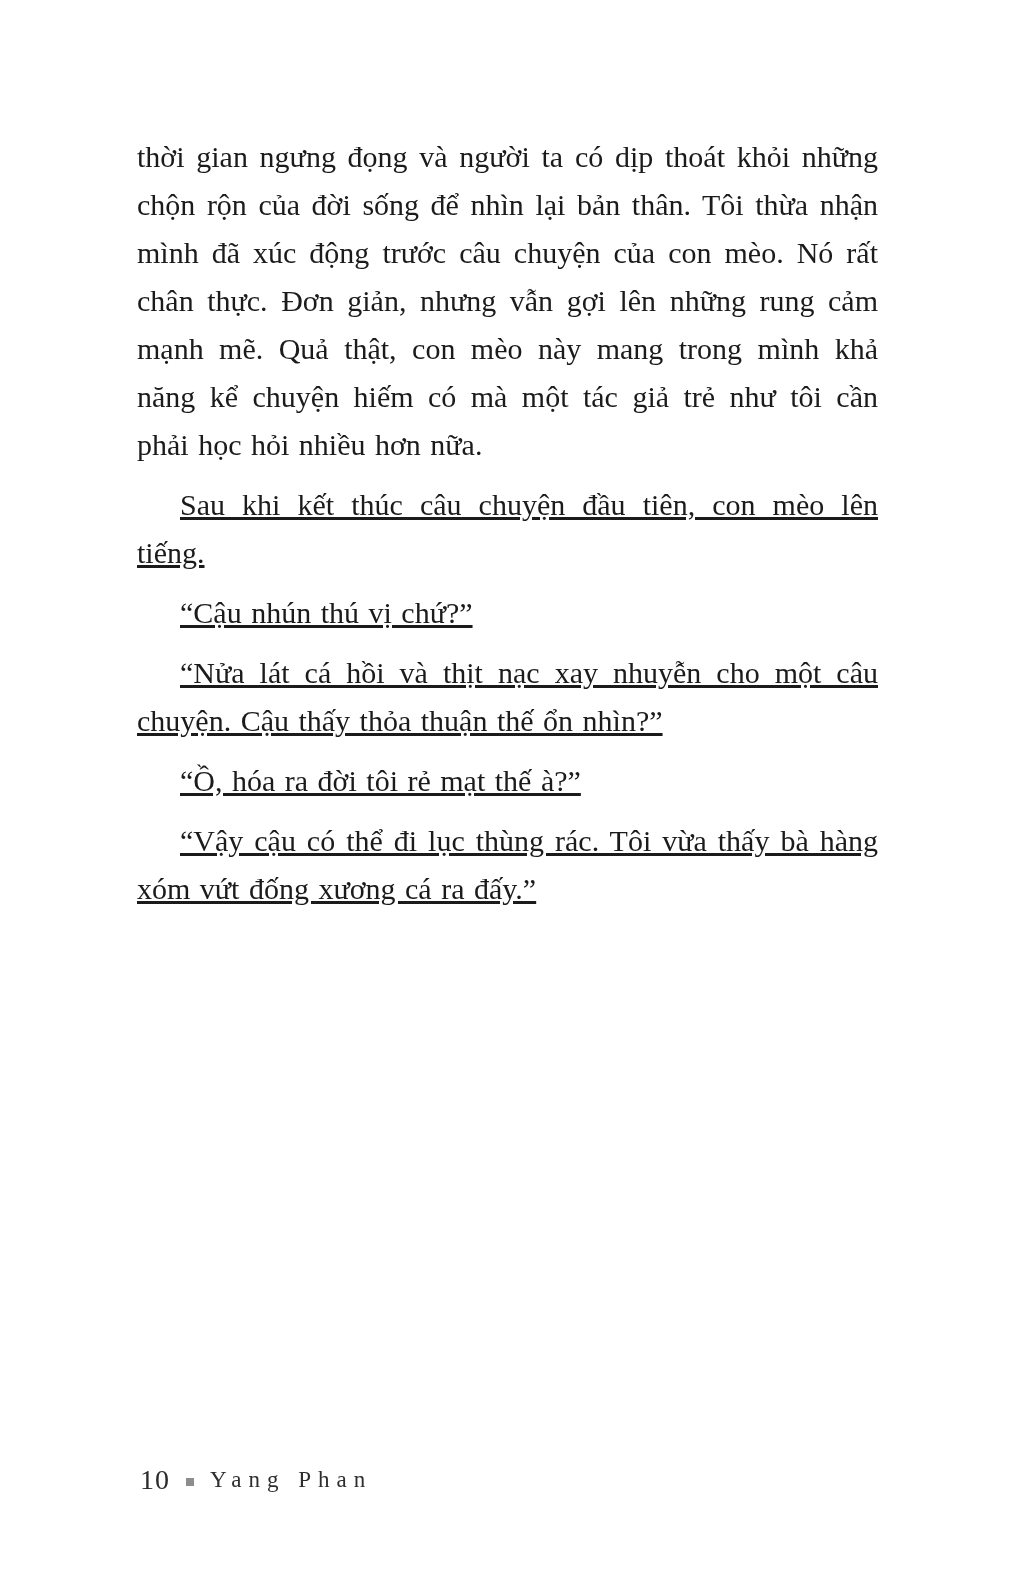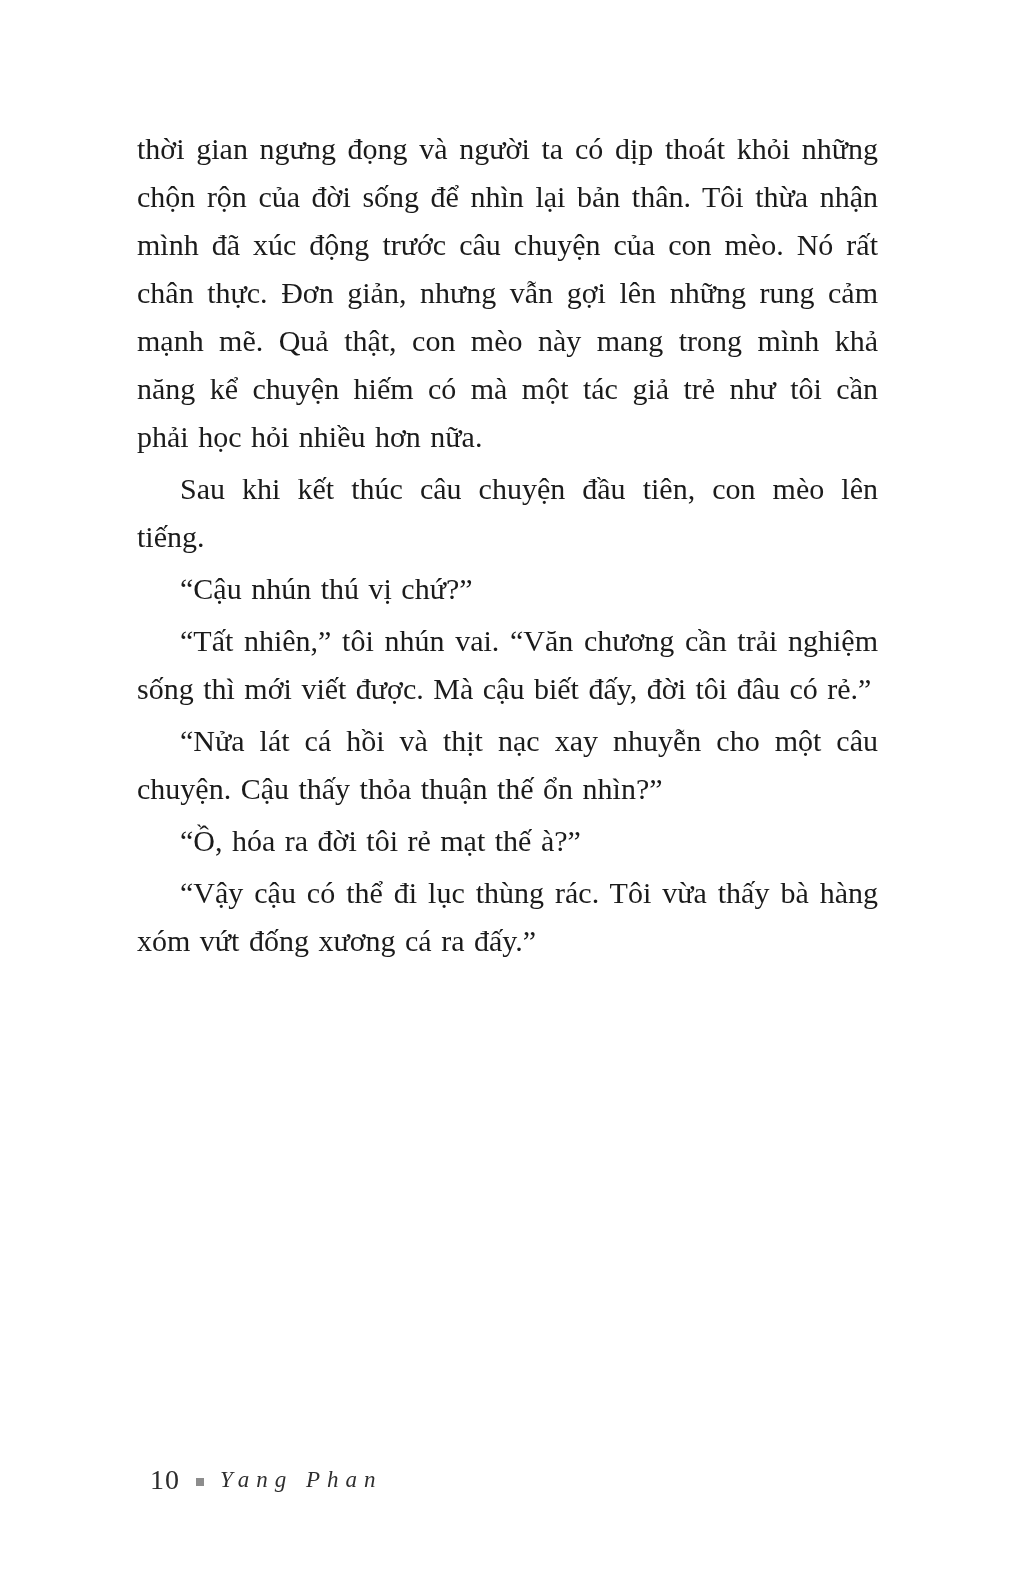--- a/index.html
+++ b/index.html
@@ -20,33 +20,34 @@
     inset: 0;
     background: #ffffff;
   }
   .page-text {
     position: absolute;
     left: 137px;
     top: 121px;
     width: 741px;
   }
   p.para {
-    margin: 4px 0 4px 0;
+    margin: 12px 0 4px 0;
     font-size: 30px;
     line-height: 48px;
     text-align: justify;
     text-align-last: left;
     word-spacing: 2px;
   }
   p.para.indent {
     text-indent: 43px;
+    text-decoration: underline;
   }
   .footer {
     position: absolute;
-    left: 150px;
+    left: 140px;
     top: 1460px;
     display: flex;
     align-items: center;
     color: #2b2b2b;
   }
   .folio {
     font-size: 28px;
     line-height: 40px;
     letter-spacing: 1px;
   }
@@ -55,33 +56,31 @@
     height: 8px;
     background: #8d8d8d;
     display: inline-block;
     margin: 4px 16px 0 16px;
   }
   .author {
     font-size: 23px;
     line-height: 40px;
     letter-spacing: 7px;
     color: #2e2e2e;
-    font-style: italic;
   }
 </style>
 </head>
 <body>
 
 <div class="page">
 
   <div class="page-text">
       <p class="para">thời gian ngưng đọng và người ta có dịp thoát khỏi những chộn rộn của đời sống để nhìn lại bản thân. Tôi thừa nhận mình đã xúc động trước câu chuyện của con mèo. Nó rất chân thực. Đơn giản, nhưng vẫn gợi lên những rung cảm mạnh mẽ. Quả thật, con mèo này mang trong mình khả năng kể chuyện hiếm có mà một tác giả trẻ như tôi cần phải học hỏi nhiều hơn nữa.</p>
       <p class="para indent">Sau khi kết thúc câu chuyện đầu tiên, con mèo lên tiếng.</p>
       <p class="para indent">“Cậu nhún thú vị chứ?”</p>
-      <p class="para indent">“Tất nhiên,” tôi nhún vai. “Văn chương cần trải nghiệm sống thì mới viết được. Mà cậu biết đấy, đời tôi đâu có rẻ.”</p>
       <p class="para indent">“Nửa lát cá hồi và thịt nạc xay nhuyễn cho một câu chuyện. Cậu thấy thỏa thuận thế ổn nhìn?”</p>
       <p class="para indent">“Ồ, hóa ra đời tôi rẻ mạt thế à?”</p>
       <p class="para indent">“Vậy cậu có thể đi lục thùng rác. Tôi vừa thấy bà hàng xóm vứt đống xương cá ra đấy.”</p>
     </div>
 
   <div class="footer">
     <span class="folio">10</span>
     <span class="bullet"></span>
     <span class="author">Yang Phan</span>
   </div>

